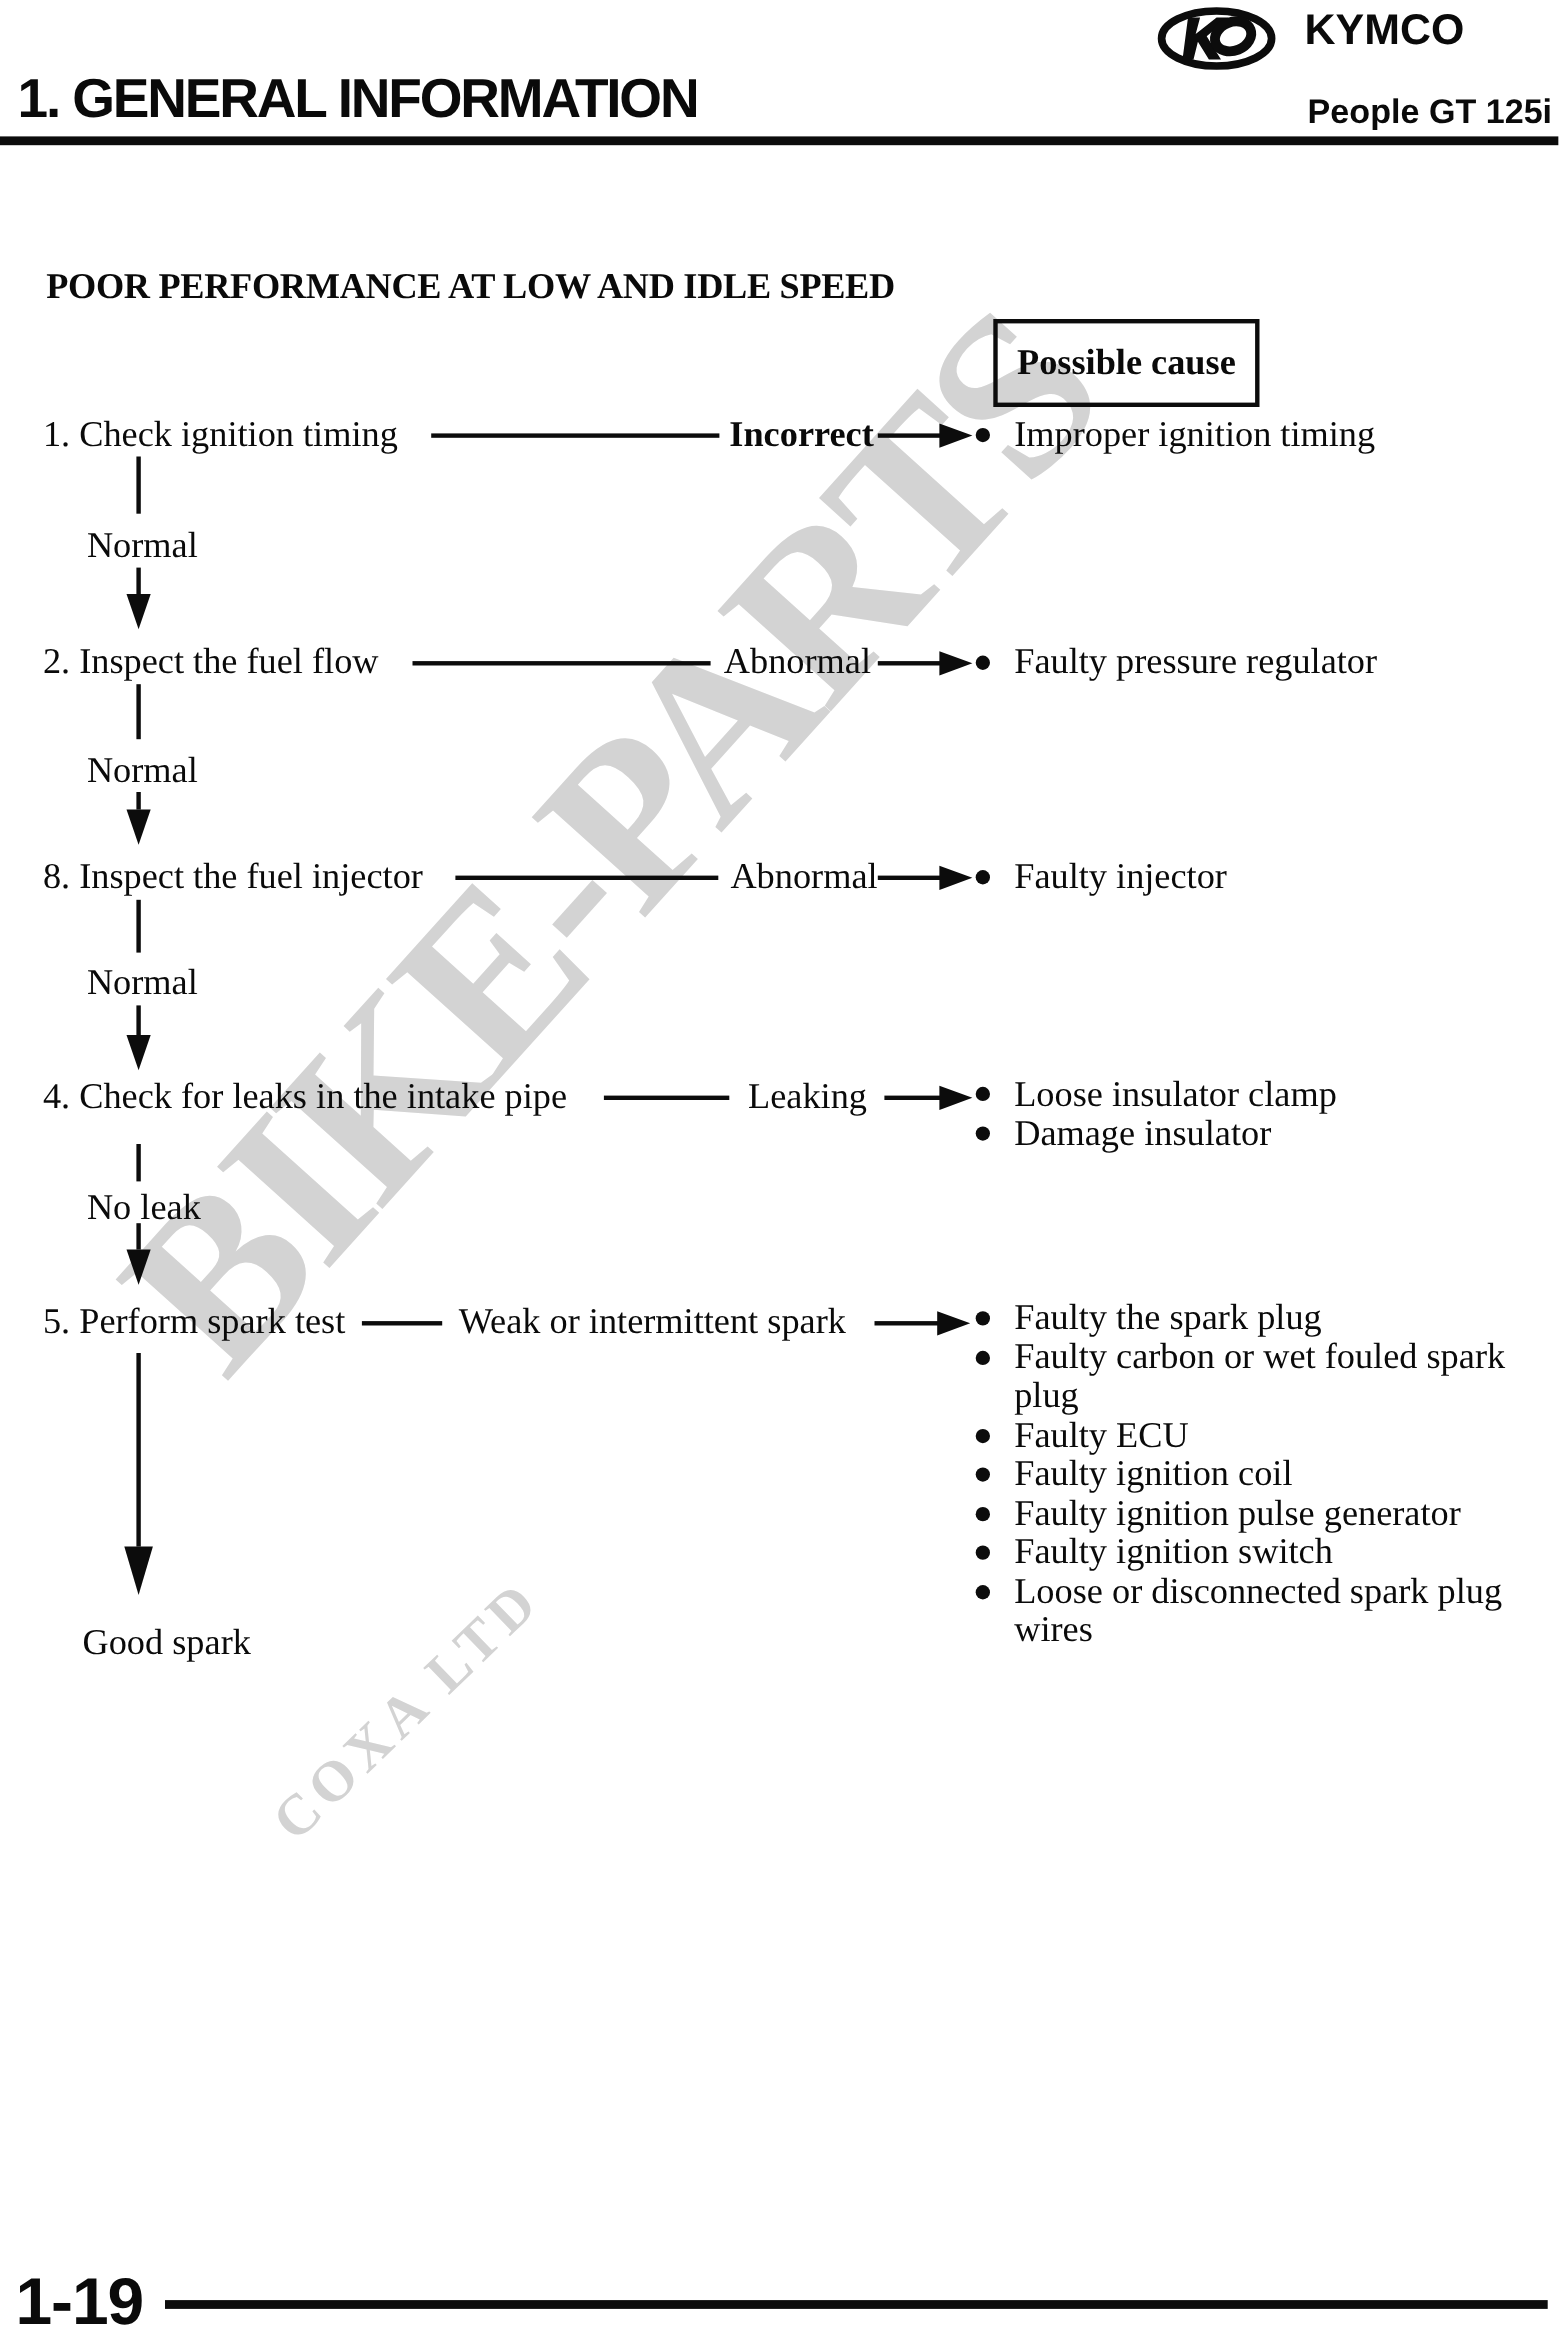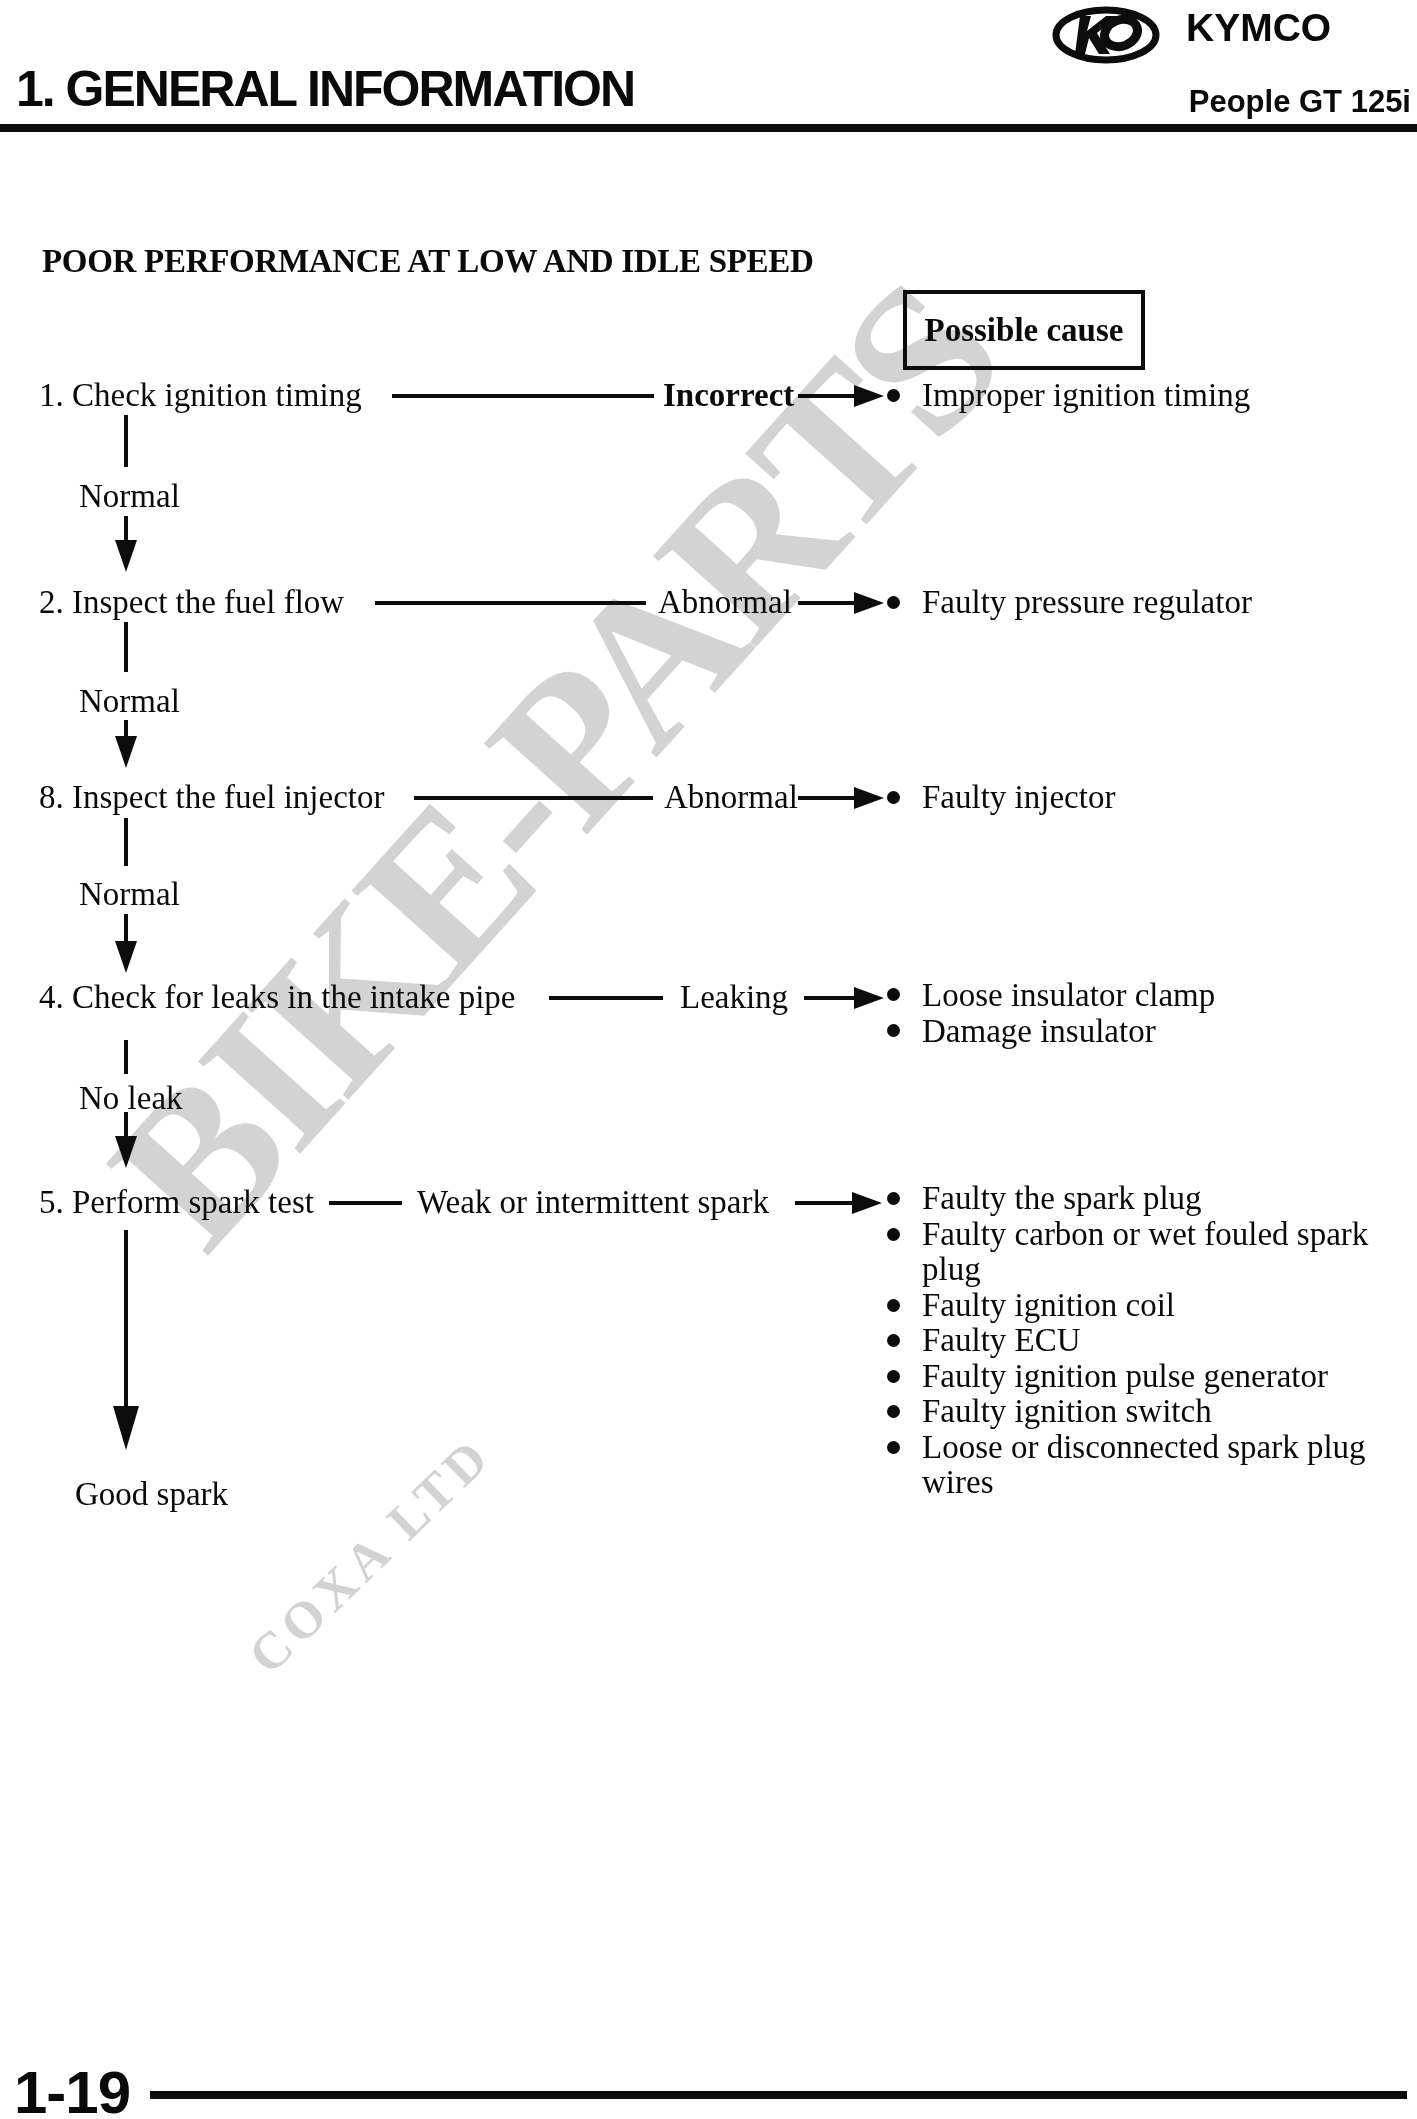--- a/index.html
+++ b/index.html
@@ -142,22 +142,22 @@
     <div class="vhead" style="left:115px; top:1136px;"></div>
 
     <div class="abs t33" style="left:39px; top:1185px;">5. Perform spark test</div>
     <div class="hline" style="left:329px; top:1201px; width:73px;"></div>
     <div class="abs t33" style="left:405px; top:1185px;margin-left:12px;">Weak or intermittent spark</div>
     <div class="hline" style="left:795px; top:1201px; width:59px;"></div>
     <div class="hhead" style="left:852px; top:1192px;"></div>
     <div class="cause-list" style="top:1181px;">
       <div class="cause">Faulty the spark plug</div>
       <div class="cause">Faulty carbon or wet fouled spark plug</div>
+      <div class="cause">Faulty ECU</div>
       <div class="cause">Faulty ignition coil</div>
-      <div class="cause">Faulty ECU</div>
       <div class="cause">Faulty ignition pulse generator</div>
       <div class="cause">Faulty ignition switch</div>
       <div class="cause">Loose or disconnected spark plug wires</div>
     </div>
 
     <div class="vline" style="left:124px; top:1230px; height:176px;"></div>
     <div class="vhead-big" style="left:113px; top:1406px;"></div>
     <div class="abs flow-label" style="left:75px; top:1476px;">Good spark</div>
 
     <div class="abs footer-num" style="left:14px; top:2058px;">1-19</div>

